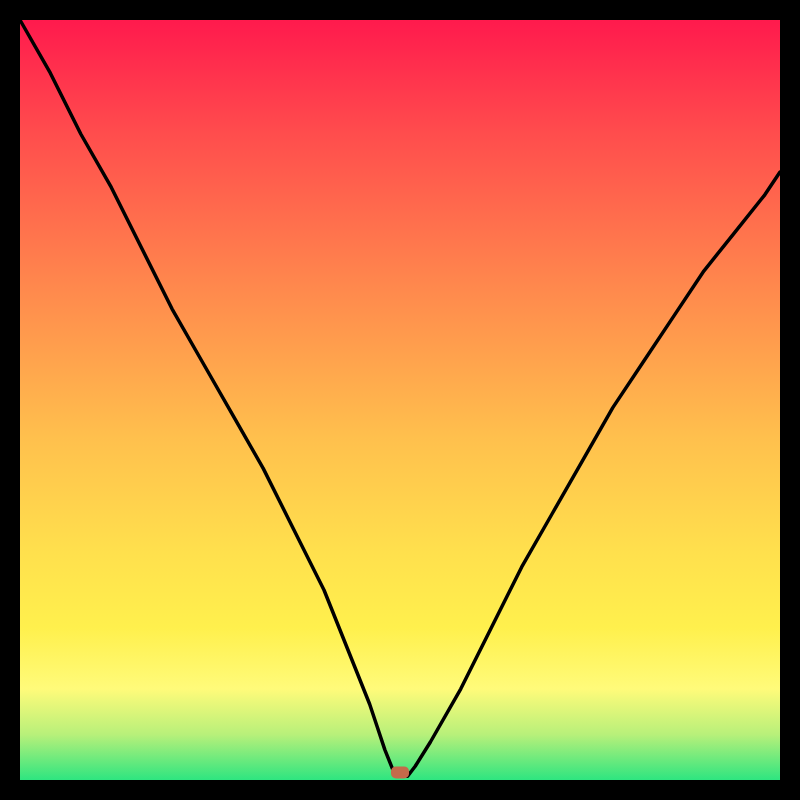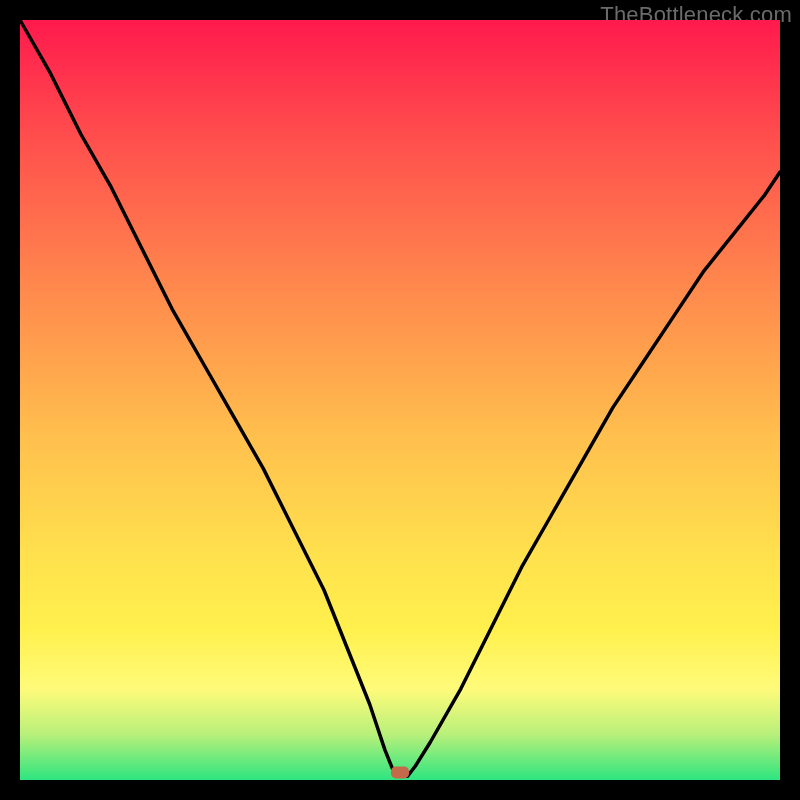--- a/index.html
+++ b/index.html
@@ -63,21 +63,20 @@
     font-size: 22px;
     font-weight: 500;
     letter-spacing: 0.2px;
     user-select: none;
   }
 </style>
 </head>
 <body>
 
 <div class="frame">
-  <div class="watermark">TheBottleneck.com</div>
 
   <div class="plot-area">
     <svg viewBox="0 0 760 760">
       <path class="curve" d="M0.0 0.0 L30.4 53.2 L60.8 114.0 L91.2 167.2 L121.6 228.0 L152.0 288.8 L182.4 342.0 L212.8 395.2 L243.2 448.4 L273.6 509.2 L304.0 570.0 L319.2 608.0 L334.4 646.0 L349.6 684.0 L357.2 706.8 L364.8 729.6 L372.4 748.6 L380.0 756.2 L387.6 756.2 L395.2 746.3 L410.4 722.0 L440.8 668.8 L471.2 608.0 L501.6 547.2 L532.0 494.0 L562.4 440.8 L592.8 387.6 L623.2 342.0 L653.6 296.4 L684.0 250.8 L714.4 212.8 L744.8 174.8 L760.0 152.0"></path>
       <rect class="marker" rx="5" ry="5" width="18" height="12" y="746.4" x="371.0"></rect>
     </svg>
   </div>
 </div>
 
 </body></html>

